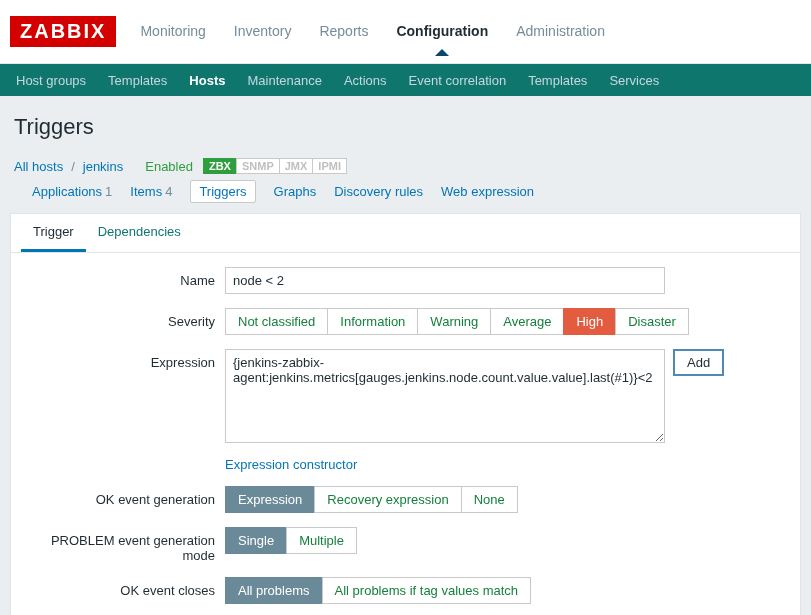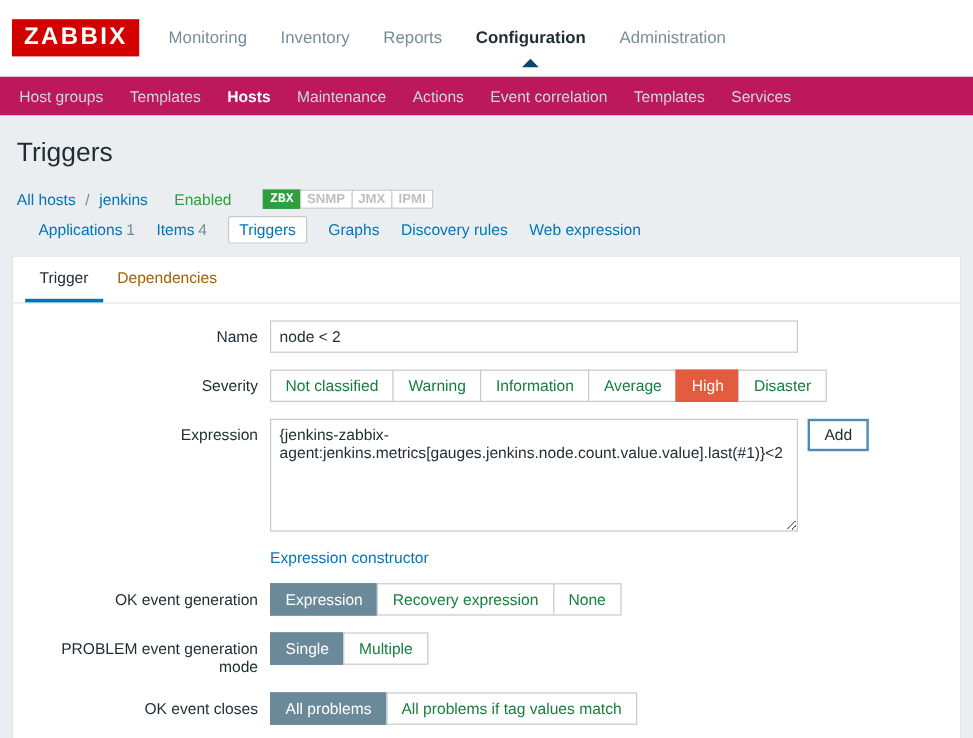--- a/index.html
+++ b/index.html
@@ -6,42 +6,42 @@
 body { font-family: Arial, Helvetica, sans-serif; font-size: 13px; color: #1f2c33; background: #ebeef0; }
 a { text-decoration: none; cursor: pointer; }
 
 .topbar { background: #fff; height: 64px; display: flex; align-items: center; padding: 0 10px; border-bottom: 1px solid #e6e6e6; }
 .logo { background: #d40000; color: #fff; font-weight: bold; font-size: 20px; letter-spacing: 2px; padding: 4px 10px; margin-right: 24px; }
 .topnav { display: flex; gap: 28px; }
 .topnav-item { color: #768d99; font-size: 14px; position: relative; padding-bottom: 2px; }
 .topnav-item.active { color: #1f2c33; font-weight: bold; }
 .topnav-caret { position: absolute; left: 50%; bottom: -15px; transform: translateX(-50%); width: 0; height: 0; border-left: 7px solid transparent; border-right: 7px solid transparent; border-bottom: 7px solid #0a466e; }
 
-.subnav { background: #be185d; height: 32px; display: flex; align-items: center; padding: 0 16px; gap: 22px; }
+.subnav { background: #0f766e; height: 32px; display: flex; align-items: center; padding: 0 16px; gap: 22px; }
 .subnav-item { color: #c6d7e0; font-size: 13px; }
 .subnav-item.active { color: #fff; font-weight: bold; }
 
 .page { padding: 10px 10px 30px 10px; }
 h1.page-title { font-size: 22px; font-weight: normal; color: #1f2c33; margin: 8px 0 14px 4px; }
 
 .hostbar { display: flex; align-items: center; gap: 6px; padding: 4px 4px 10px 4px; font-size: 13px; flex-wrap: wrap; }
 .hostbar a { color: #0275b8; }
 .hostbar .sep { color: #768d99; margin: 0 2px; }
 .status-enabled { color: #2e9e3f; font-size: 13px; }
 .proto-group { display: inline-flex; margin-left: 4px; }
 .proto { border: 1px solid #c9c9c9; padding: 1px 5px; font-size: 11px; color: #bfbfbf; background: #fff; margin-left: -1px; font-weight: bold; }
-.proto:first-child { margin-left: 16px; font-family: Liberation Mono, monospace; }
+.proto:first-child { margin-left: 0; }
 .proto.on { background: #2e9e3f; color: #fff; border-color: #2e9e3f; }
 .hostbar .navlink { color: #0275b8; margin-left: 18px; }
 .hostbar .navlink .count { color: #768d99; margin-left: 3px; }
 .hostbar .navlink.boxed { border: 1px solid #c9c9c9; background: #fff; padding: 3px 8px; border-radius: 2px; }
 
 .panel { background: #fff; border: 1px solid #dfe4e7; padding: 0 0 20px 0; }
 .tabs { display: flex; border-bottom: 1px solid #dfe4e7; padding: 0 10px; }
-.tab { padding: 10px 12px; color: #a16207; font-size: 13px; border-bottom: 3px solid transparent; }
+.tab { padding: 10px 12px; color: #0f766e; font-size: 13px; border-bottom: 3px solid transparent; }
 .tab.active { color: #1f2c33; border-bottom-color: #0275b8; }
 
 .form { padding: 14px 14px 0 14px; }
 .row { display: flex; align-items: flex-start; margin-bottom: 14px; }
 .row .lbl { width: 200px; text-align: right; padding-right: 10px; padding-top: 6px; color: #1f2c33; font-size: 13px; }
 .row .ctl { flex: 1; display: flex; align-items: flex-start; gap: 8px; flex-wrap: wrap; }
 
 input[type=text], textarea { border: 1px solid #c9c9c9; padding: 5px 7px; font-size: 13px; font-family: inherit; color: #1f2c33; background: #fff; }
 input[type=text]::placeholder, textarea::placeholder { color: #b0b0b0; }
 textarea { resize: both; }
@@ -120,22 +120,22 @@
         <div class="ctl">
           <input type="text" style="width: 440px;" value="node &lt; 2">
         </div>
       </div>
 
       <div class="row">
         <div class="lbl">Severity</div>
         <div class="ctl">
             <div class="seggroup" id="sev">
               <span class="seg">Not classified</span>
+              <span class="seg">Information</span>
               <span class="seg">Warning</span>
-              <span class="seg">Information</span>
               <span class="seg">Average</span>
               <span class="seg sel-high">High</span>
               <span class="seg">Disaster</span>
             </div>
           </div>
       </div>
 
       <div class="row">
         <div class="lbl">Expression</div>
         <div class="ctl" style="flex-wrap:nowrap;">

